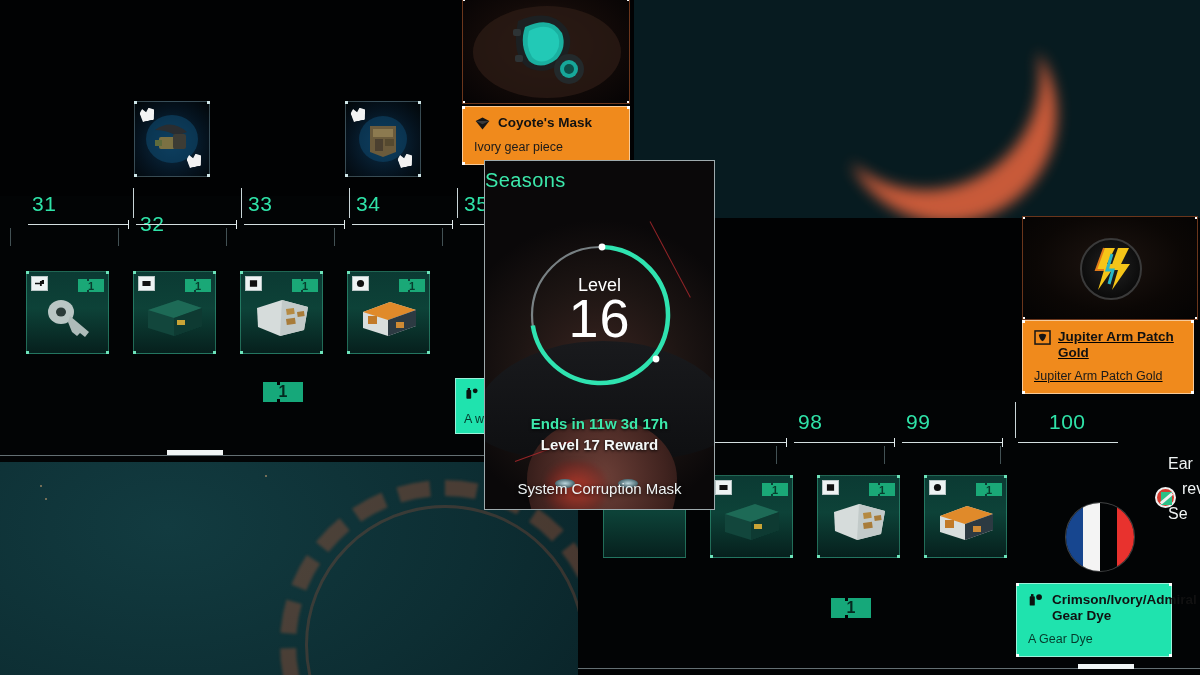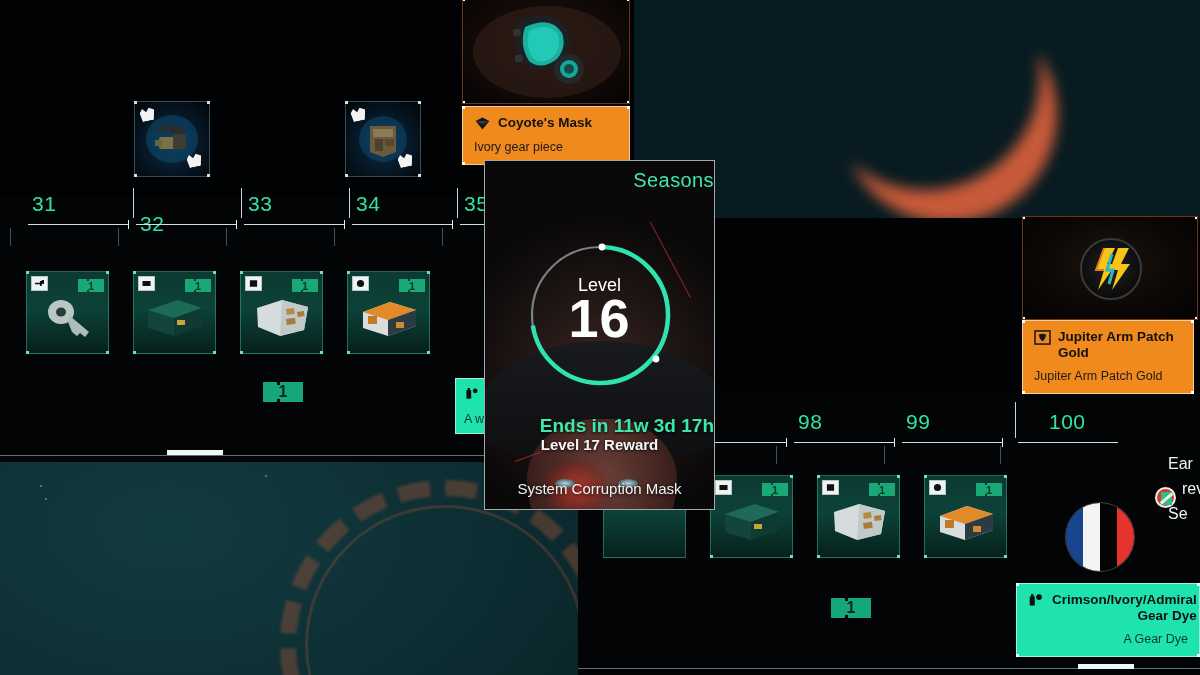--- a/index.html
+++ b/index.html
@@ -200,41 +200,41 @@
     position:absolute; left:60px; top:300px;
     width:62px; height:54px;
     background:radial-gradient(ellipse at center, rgba(190,55,40,.85) 0%, rgba(120,30,25,.35) 65%, transparent 80%);
     filter:blur(2px);
   }
   .eye { position:absolute; width:20px; height:9px; background:radial-gradient(ellipse at center,#bfd9e0 0%, #4a6a73 70%, #16212a 100%); border-radius:50%; }
   .redline { position:absolute; background:rgba(170,40,45,.85); height:1px; transform-origin:left center; }
 
   #seasons-title {
     position:absolute; left:0; right:0; top:8px;
-    text-align:right;
+    text-align:left;
     color:#3ce8ab; font-size:20px; letter-spacing:.4px;
   }
   #target-row {
     position:absolute; left:0; right:0; top:46px;
     display:flex; align-items:center; justify-content:center; gap:7px;
     color:#f2f6f7; font-size:14.5px; font-weight:bold;
   }
   #ring-wrap {
     position:absolute; left:50%; top:78px; transform:translateX(-50%);
     width:152px; height:152px;
   }
   #ring-wrap svg { position:absolute; inset:0; }
   .ring-txt {
     position:absolute; left:0; right:0; text-align:center; color:#fff;
   }
   #ring-label { top:36px; font-size:18px; }
-  #ring-level { top:52px; font-size:54px; line-height:1; font-weight:700; letter-spacing:1px; }
+  #ring-level { top:52px; font-size:54px; line-height:1; font-weight:400; letter-spacing:1px; }
   #season-ends {
-    position:absolute; left:0; right:0; top:254px; text-align:right;
-    color:#3ce8ab; font-size:19px; font-weight:bold;
+    position:absolute; left:0; right:0; top:254px; text-align:center;
+    color:#3ce8ab; font-size:15px; font-weight:bold;
     text-shadow:0 1px 3px rgba(0,0,0,.9);
   }
   #season-reward {
     position:absolute; left:0; right:0; top:275px; text-align:center;
     color:#f4f8f8; font-size:15px; font-weight:bold;
     text-shadow:0 1px 3px rgba(0,0,0,.9);
   }
   #season-caption {
     position:absolute; left:0; right:0; bottom:12px; text-align:center;
     color:#eef3f4; font-size:15px;
@@ -623,21 +623,21 @@
   <div class="patch-circle" style="left:57px; top:21px;">
     <svg width="58" height="58" viewBox="0 0 58 58" style="position:absolute;left:0;top:0">
       <path d="M22 8 L14 30 L22 30 L16 50 L34 24 L25 24 L33 8Z" fill="#f5c518"></path>
       <path d="M36 8 L28 30 L36 30 L30 50 L48 24 L39 24 L47 8Z" fill="#f5c518"></path>
       <path d="M30 14 L25 30 L31 30 L27 44" stroke="#2bb7c4" stroke-width="3" fill="none"></path>
       <path d="M22 8 L14 30 L22 30" stroke="#e07a1a" stroke-width="2" fill="none"></path>
     </svg>
   </div>
 </div>
 
-<div class="tip orange" style="left:1022px; top:320px; width:172px;">
+<div class="tip orange" style="left:1022px; top:320px; width:172px;text-decoration:underline;">
   <span class="tcorner tl"></span>
     <span class="tcorner tr"></span>
     <span class="tcorner bl"></span>
     <span class="tcorner br"></span>
   <div class="tip-head">
     <svg class="tip-ico" viewBox="0 0 18 16">
       <rect x="1" y="1" width="16" height="14" fill="none" stroke="#151515" stroke-width="1.6"></rect>
       <path d="M5 5 Q9 3 13 5 Q12 10 9 12 Q6 10 5 5Z" fill="#151515"></path>
     </svg>
     <span>Jupiter Arm Patch Gold</span>
@@ -645,21 +645,21 @@
   <div class="tip-sub">Jupiter Arm Patch Gold</div>
 </div>
 
 <div class="flag-circle" style="left:1066px; top:503px;">
   <i style="background:#17468f"></i>
     <i style="background:#f4f4f4"></i>
     <i style="background:#e0ララ"></i>
   <i style="background:#e8322e"></i>
 </div>
 
-<div class="tip teal" style="left:1016px; top:583px; width:184px;text-align:right;">
+<div class="tip teal" style="left:1016px; top:583px; width:156px;">
   <span class="tcorner tl"></span>
     <span class="tcorner tr"></span>
     <span class="tcorner bl"></span>
     <span class="tcorner br"></span>
   <div class="tip-head">
     <svg class="tip-ico" viewBox="0 0 20 16">
       <rect x="2" y="3" width="6" height="11" rx="1" fill="#0b120f"></rect>
       <rect x="3.5" y="0.5" width="3" height="3" fill="#0b120f"></rect>
       <circle cx="13" cy="4" r="3.4" fill="#0b120f"></circle>
     </svg>

